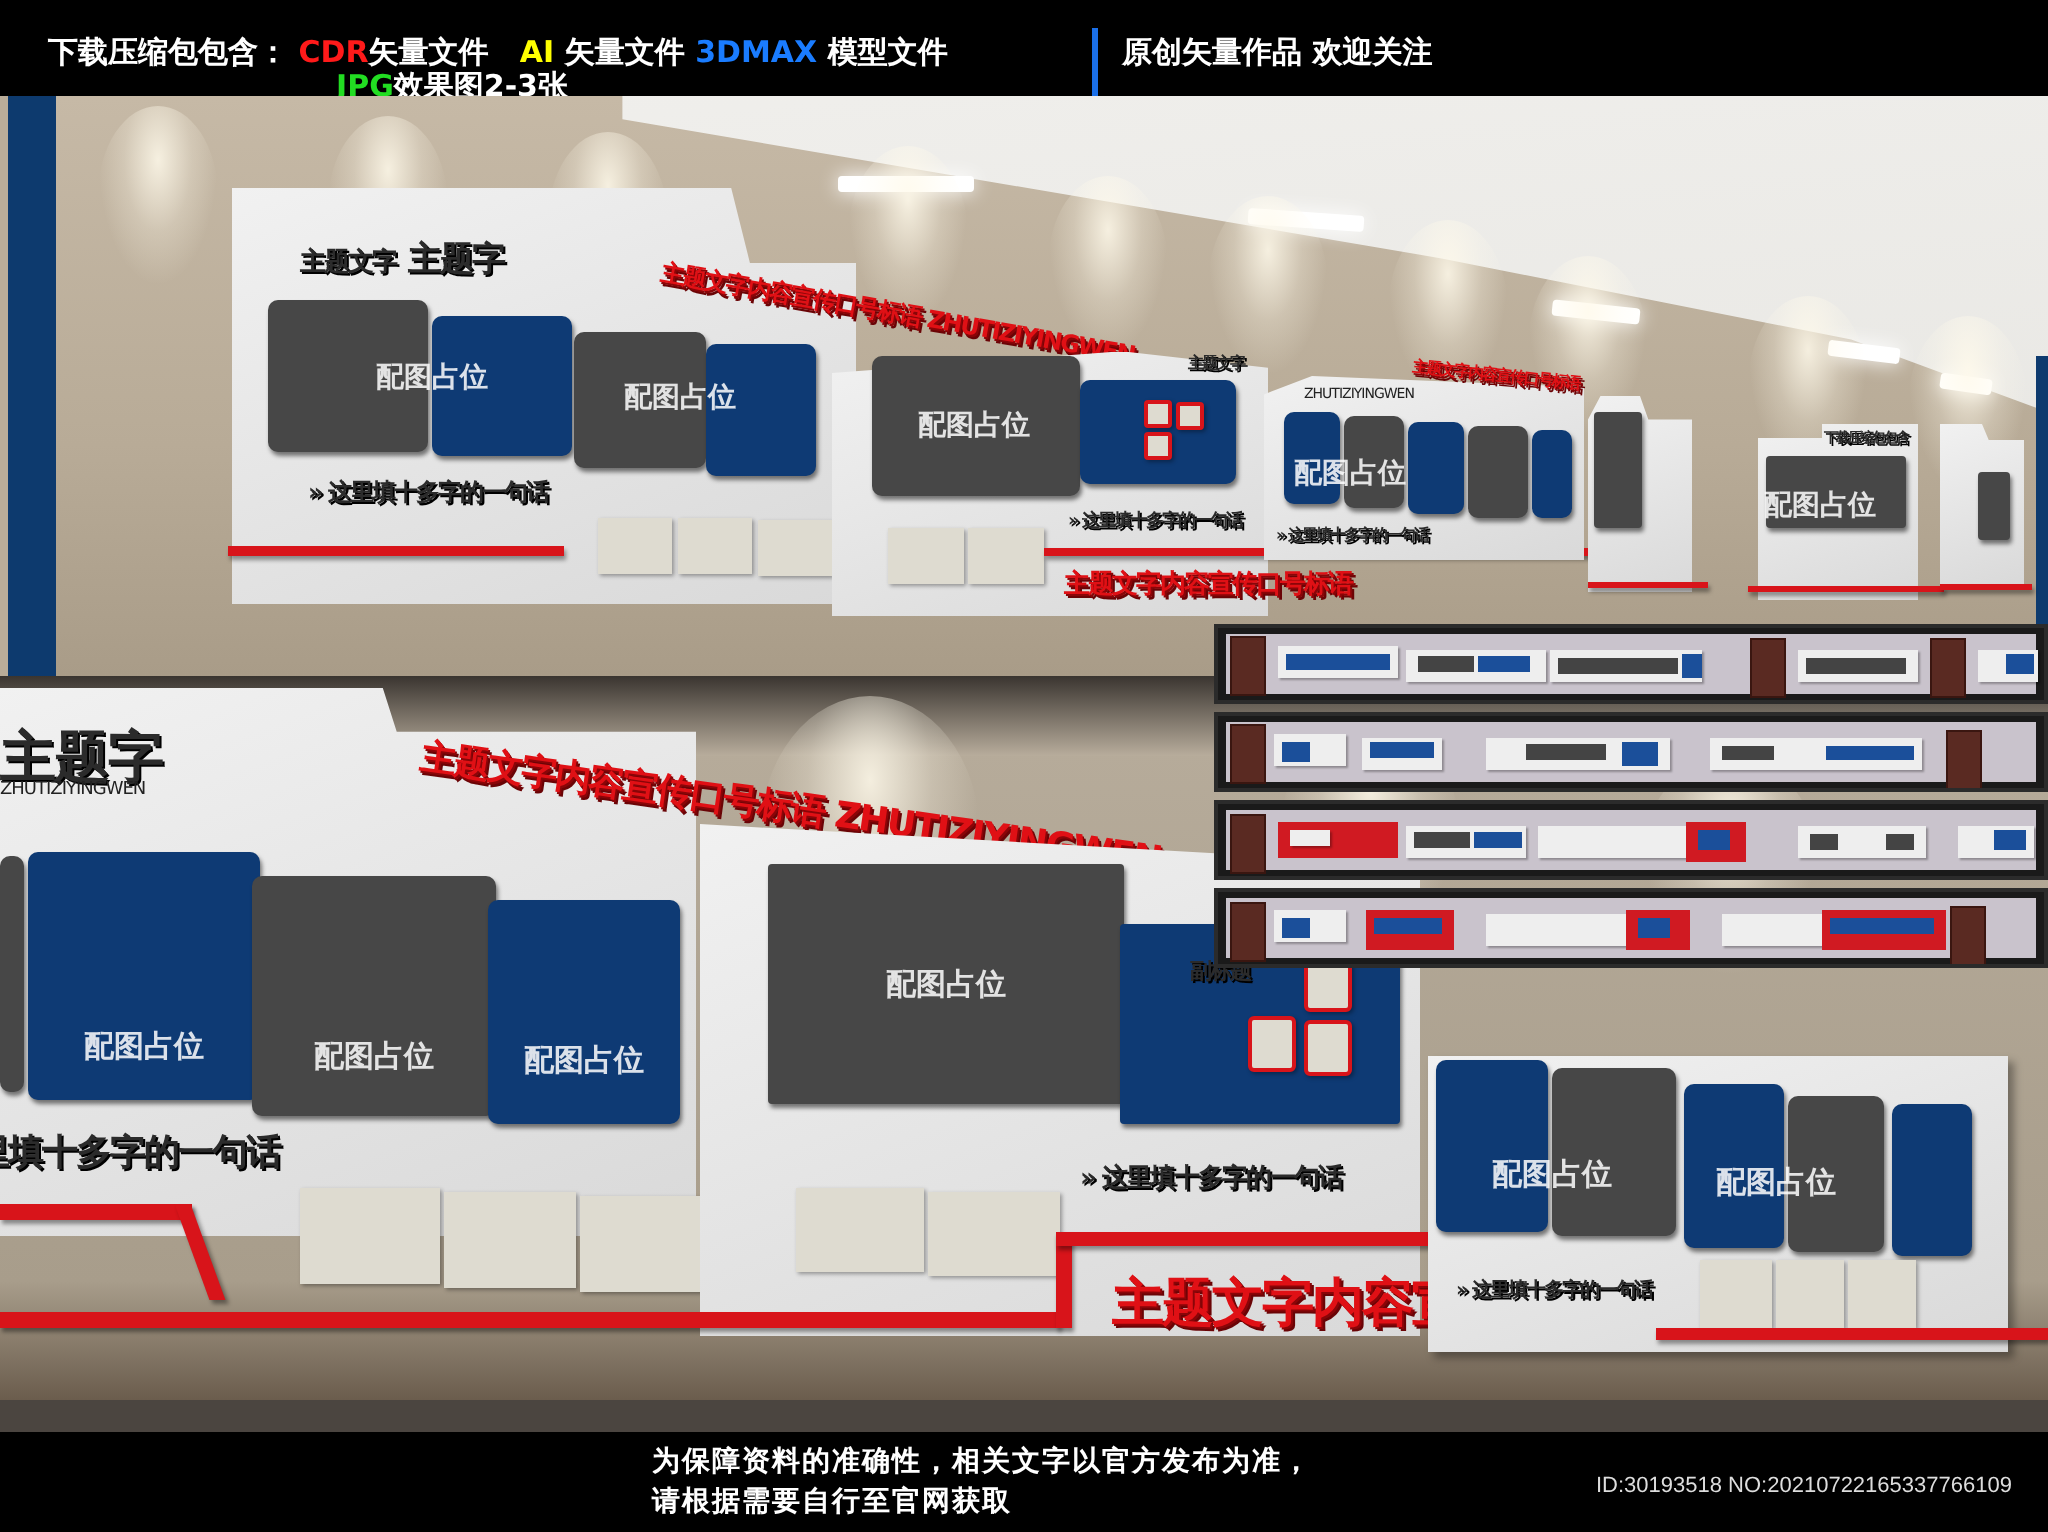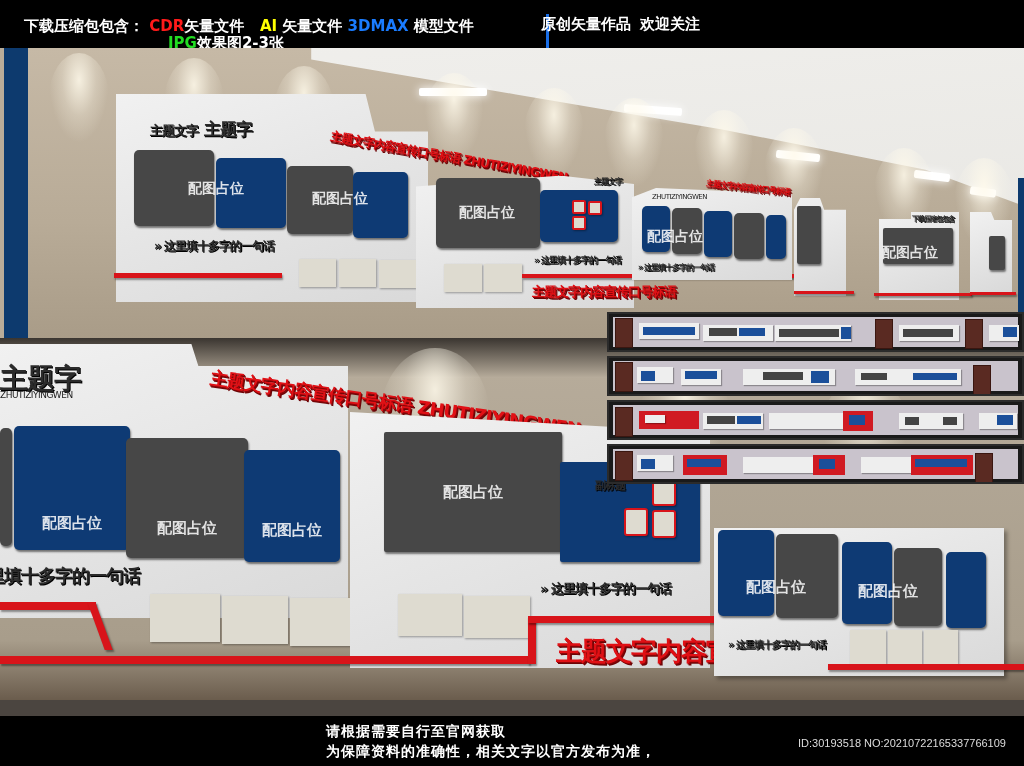--- a/index.html
+++ b/index.html
@@ -76,21 +76,21 @@
     <span class="t-white">下载压缩包包含：</span>
     <span class="t-red">CDR</span><span class="t-white">矢量文件</span>
     &nbsp;
     <span class="t-yel">AI</span><span class="t-white"> 矢量文件</span>
     <span class="t-blue">3DMAX</span><span class="t-white"> 模型文件</span>
   </div>
   <div class="top-line" style="left:168px; top:34px;">
     <span class="t-green">JPG</span><span class="t-white">效果图2-3张</span>
   </div>
   <div class="divider"></div>
-  <div class="top-line t-white" style="left:541px; top:17px;font-family:Liberation Mono, monospace;">原创矢量作品 欢迎关注</div>
+  <div class="top-line t-white" style="left:561px; top:17px;">原创矢量作品 欢迎关注</div>
 </div>
 
 <div class="scene">
 
   <div class="upper">
     <div class="ceiling"></div>
     <div class="ceil-light" style="left:415px; top:40px; width:68px;"></div>
     <div class="ceil-light" style="left:620px; top:58px; width:58px; transform:rotate(4deg);"></div>
     <div class="ceil-light" style="left:772px; top:104px; width:44px; transform:rotate(6deg);"></div>
     <div class="ceil-light" style="left:910px; top:124px; width:36px; transform:rotate(7deg);"></div>
@@ -286,17 +286,17 @@
       <div class="tp" style="left:248px; top:8px; width:50px;"></div>
       <div class="tr" style="left:298px; top:6px; width:62px; height:20px;"></div>
       <div class="tb" style="left:302px; top:10px; width:52px; height:8px;"></div>
       <div class="door" style="left:362px; top:4px;"></div>
     </div>
   </div>
 </div>
 
 <div class="bottom-bar">
   <div class="notice">
+    <div>为保障资料的准确性，相关文字以官方发布为准，</div>
     <div>请根据需要自行至官网获取</div>
-    <div>为保障资料的准确性，相关文字以官方发布为准，</div>
   </div>
   <div class="idno">ID:30193518 NO:20210722165337766109</div>
 </div>
 
 </body></html>

